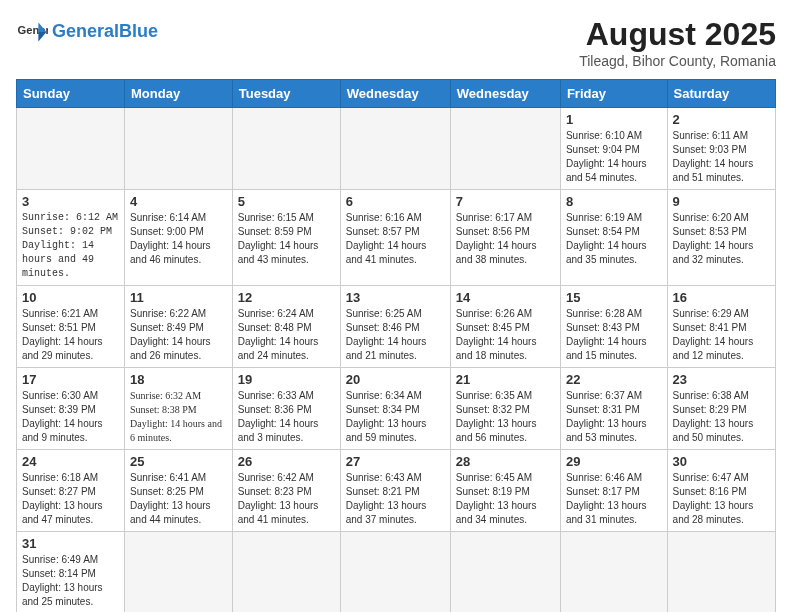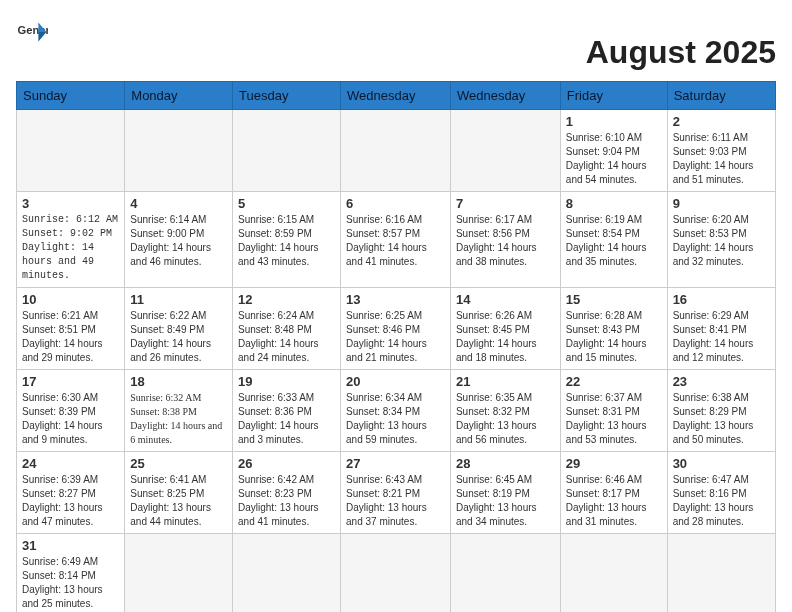--- a/index.html
+++ b/index.html
@@ -34,36 +34,35 @@
       width: 32px;
       height: 32px;
     }
     .title-block {
       text-align: right;
     }
     .month-year {
       font-size: 32px;
       font-weight: bold;
       color: #222;
-      margin-top: 18px;
     }
     .location {
       font-size: 14px;
       color: #555;
     }
     .calendar {
       width: 100%;
       border-collapse: collapse;
       border: 1px solid #ccc;
     }
     .calendar th {
       background-color: #2a7dc9;
-      color: #0f172a;
+      color: #ffffff;
       font-size: 13px;
-      font-weight: normal;
+      font-weight: bold;
       padding: 6px 6px;
       text-align: left;
       border: 1px solid #1f6aad;
       margin-left: 8px;
     }
     .calendar td {
       border: 1px solid #ccc;
       vertical-align: top;
       padding: 4px 5px;
       width: 113px;
@@ -93,23 +92,29 @@
 </head>
 <body>
 
 <div class="header">
   <div class="logo">
     <svg class="logo-icon" viewBox="0 0 40 40">
       <text x="2" y="22" font-size="14" font-weight="bold" fill="#333">General</text>
       <polygon points="28,8 38,20 28,20" fill="#2a7dc9"></polygon>
       <polygon points="28,20 38,20 28,32" fill="#1a5f9a"></polygon>
     </svg>
+    <div>
+      <div class="logo-text">
+        <span>General</span><span style="color:#2a7dc9">Blue</span>
+      </div>
+    </div>
   </div>
   <div class="title-block">
     <div class="month-year">August 2025</div>
+    <div class="location">Tileagd, Bihor County, Romania</div>
   </div>
 </div>
 
 <table class="calendar">
   <thead>
     <tr>
     <th>Sunday</th>
         <th>Monday</th>
         <th>Tuesday</th>
         <th>Wednesday</th>
@@ -266,21 +271,21 @@
         <td>
           <span class="day-number">23</span>
           <div class="day-info" style="white-space: pre-line;">Sunrise: 6:38 AM
 Sunset: 8:29 PM
 Daylight: 13 hours and 50 minutes.</div>
         </td>
       </tr>
       <tr>
         <td>
           <span class="day-number">24</span>
-          <div class="day-info" style="white-space: pre-line;">Sunrise: 6:39 AM
+          <div class="day-info" style="white-space: pre-line;">Sunrise: 6:18 AM
 Sunset: 8:27 PM
 Daylight: 13 hours and 47 minutes.</div>
         </td>
         <td>
           <span class="day-number">25</span>
           <div class="day-info" style="white-space: pre-line;">Sunrise: 6:41 AM
 Sunset: 8:25 PM
 Daylight: 13 hours and 44 minutes.</div>
         </td>
         <td>

